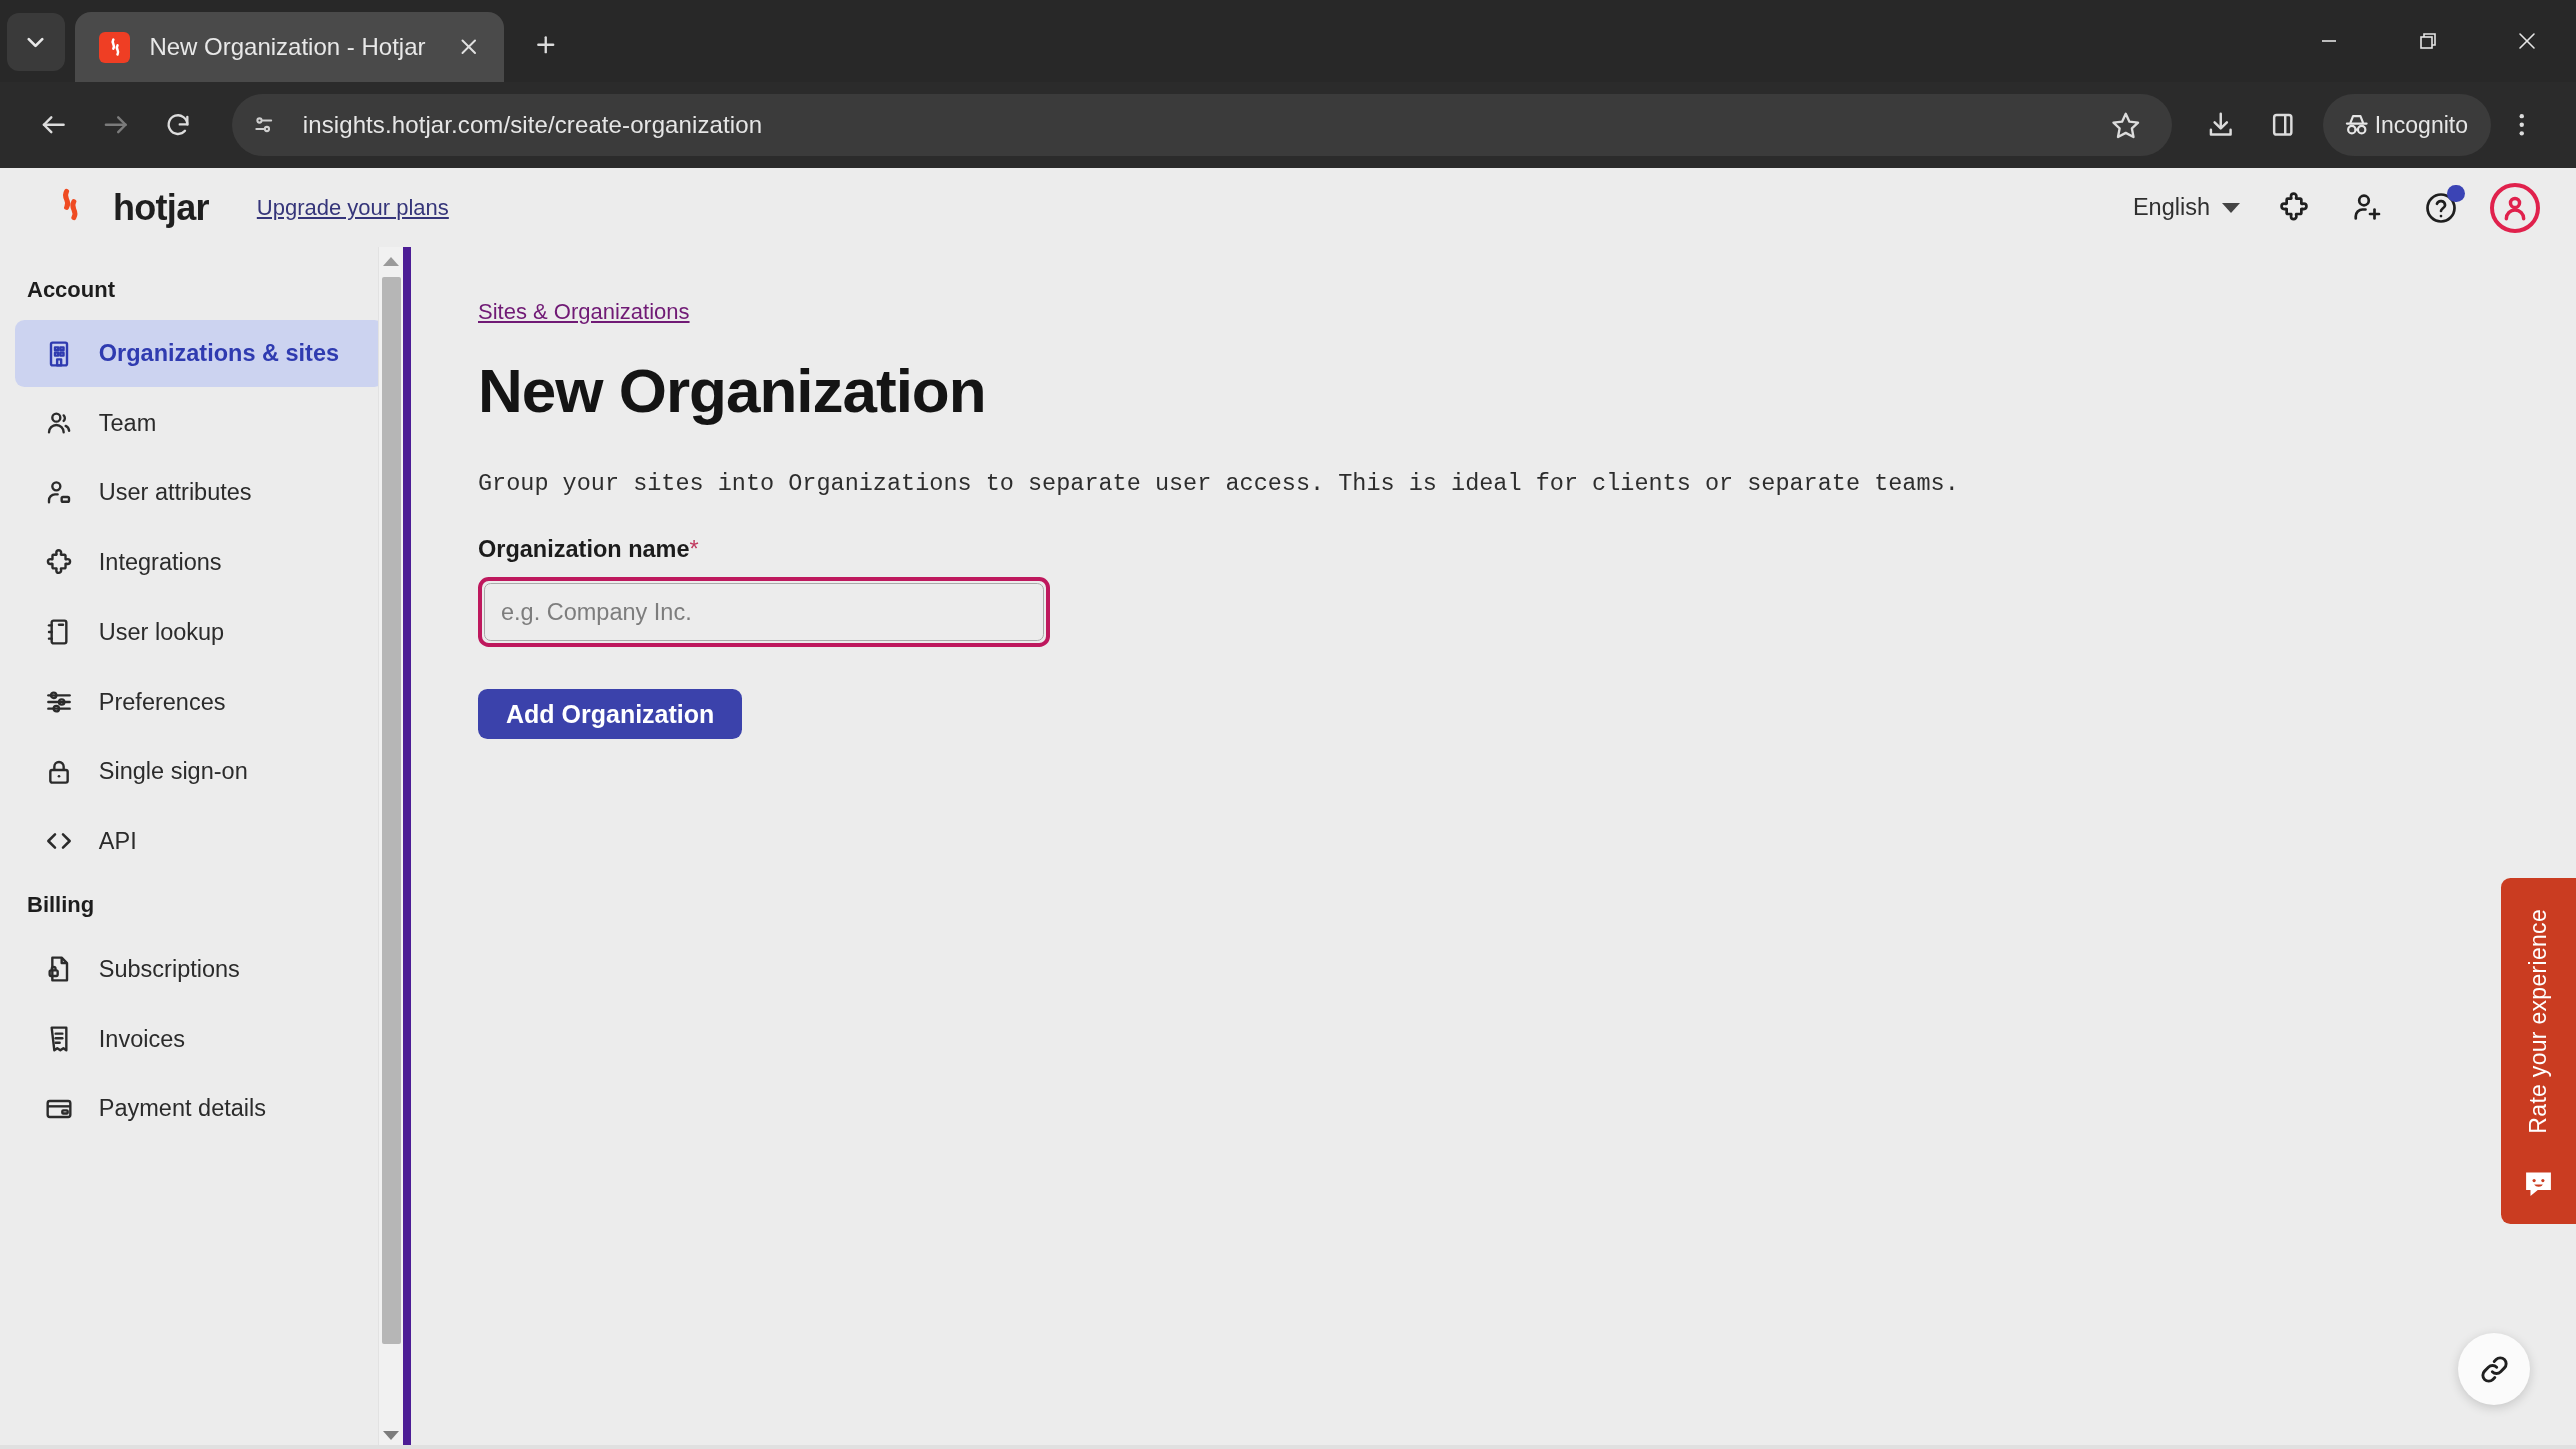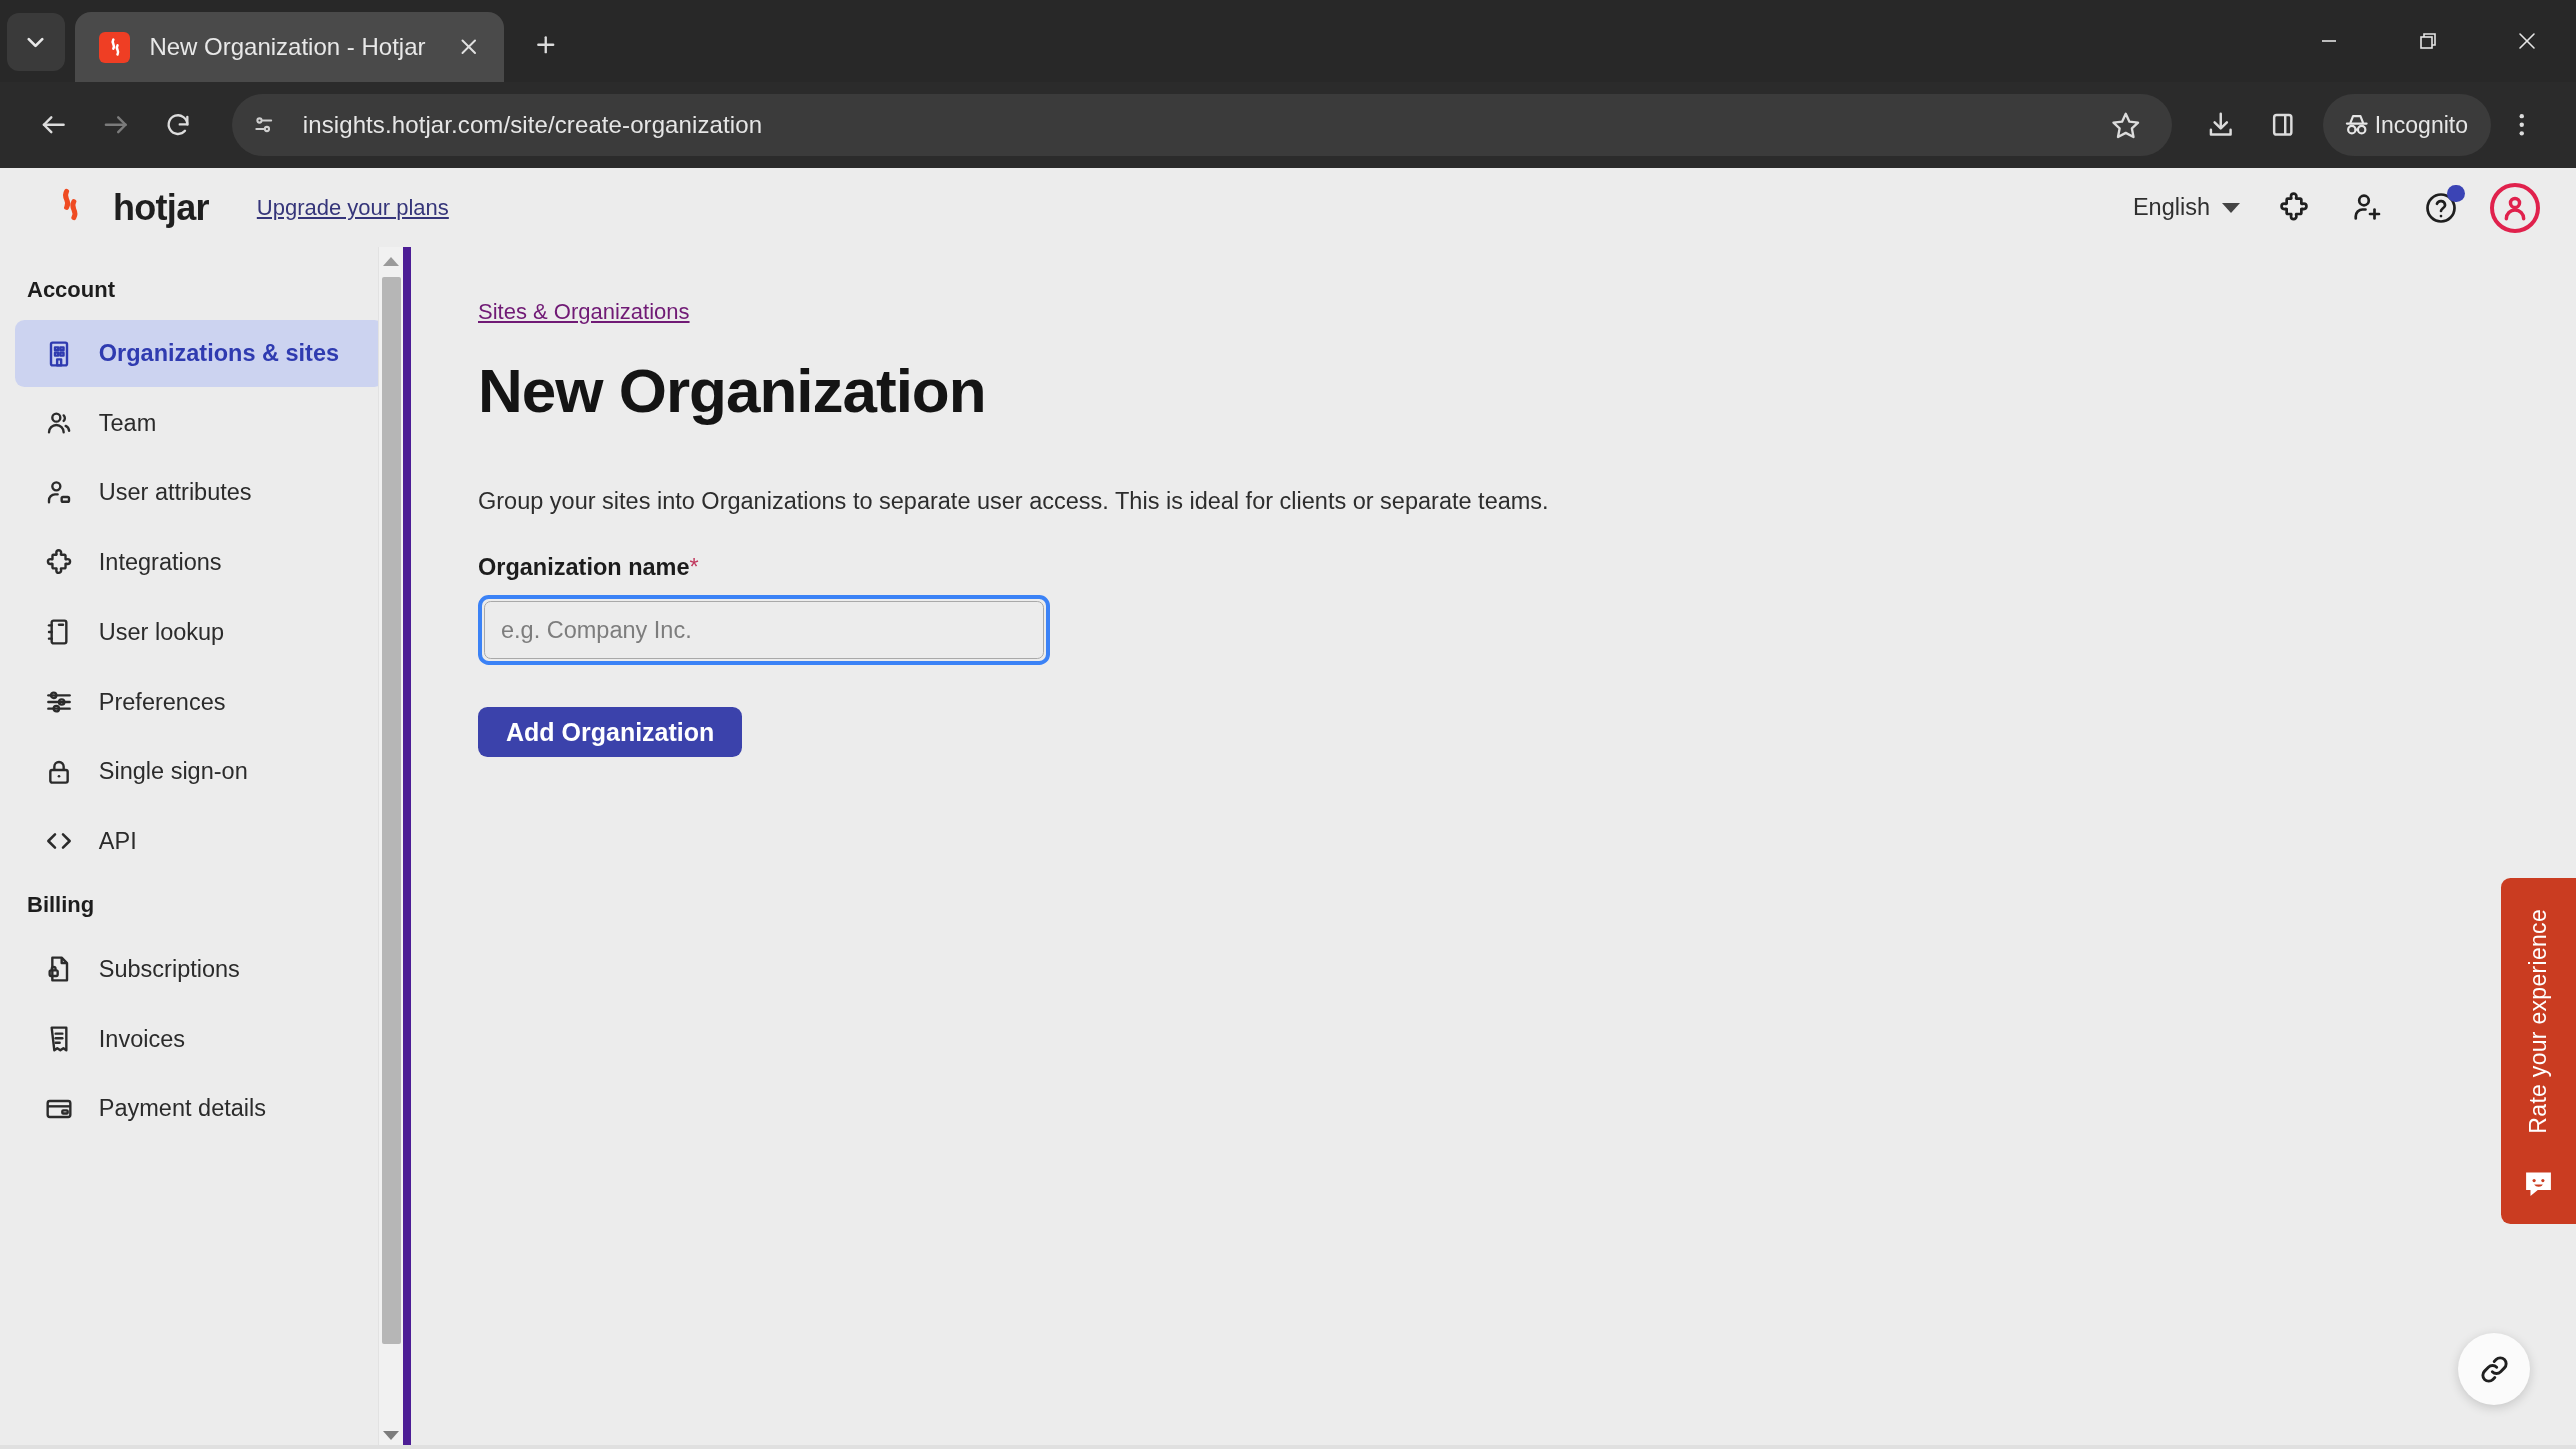--- a/index.html
+++ b/index.html
@@ -292,32 +292,33 @@
   .page-title {
     font-size: 62px;
     font-weight: 700;
     color:#141414;
     margin-top: 29.5px;
     letter-spacing: -1px;
   }
   .page-desc {
     font-size: 23.5px;
     color:#2d2d2d;
-    margin-top: 62px;
+    margin-top: 44px;
+    font-family: Liberation Mono, monospace;
   }
   .field-label {
     font-size: 23.5px; font-weight: 700; color:#1c1c1c;
     margin-top: 39px;
   }
   .req-star { color:#c0395e; font-weight: 400; }
 
   .input-focus-ring {
     margin-top: 14.8px;
     width: 572px;
-    border: 4px solid #3b82f6;
+    border: 4px solid #be185d;
     border-radius: 10.7px;
     padding: 2px;
     background: #ececec;
   }
   .org-input {
     display: block;
     width: 100%;
     height: 58px;
     border: 1.3px solid #a9a9a9;
     border-radius: 6.7px;

